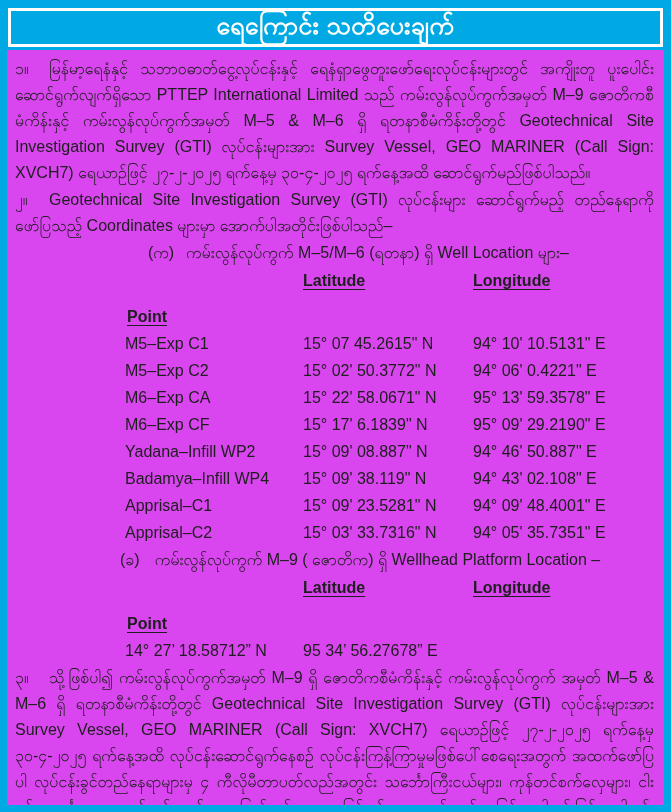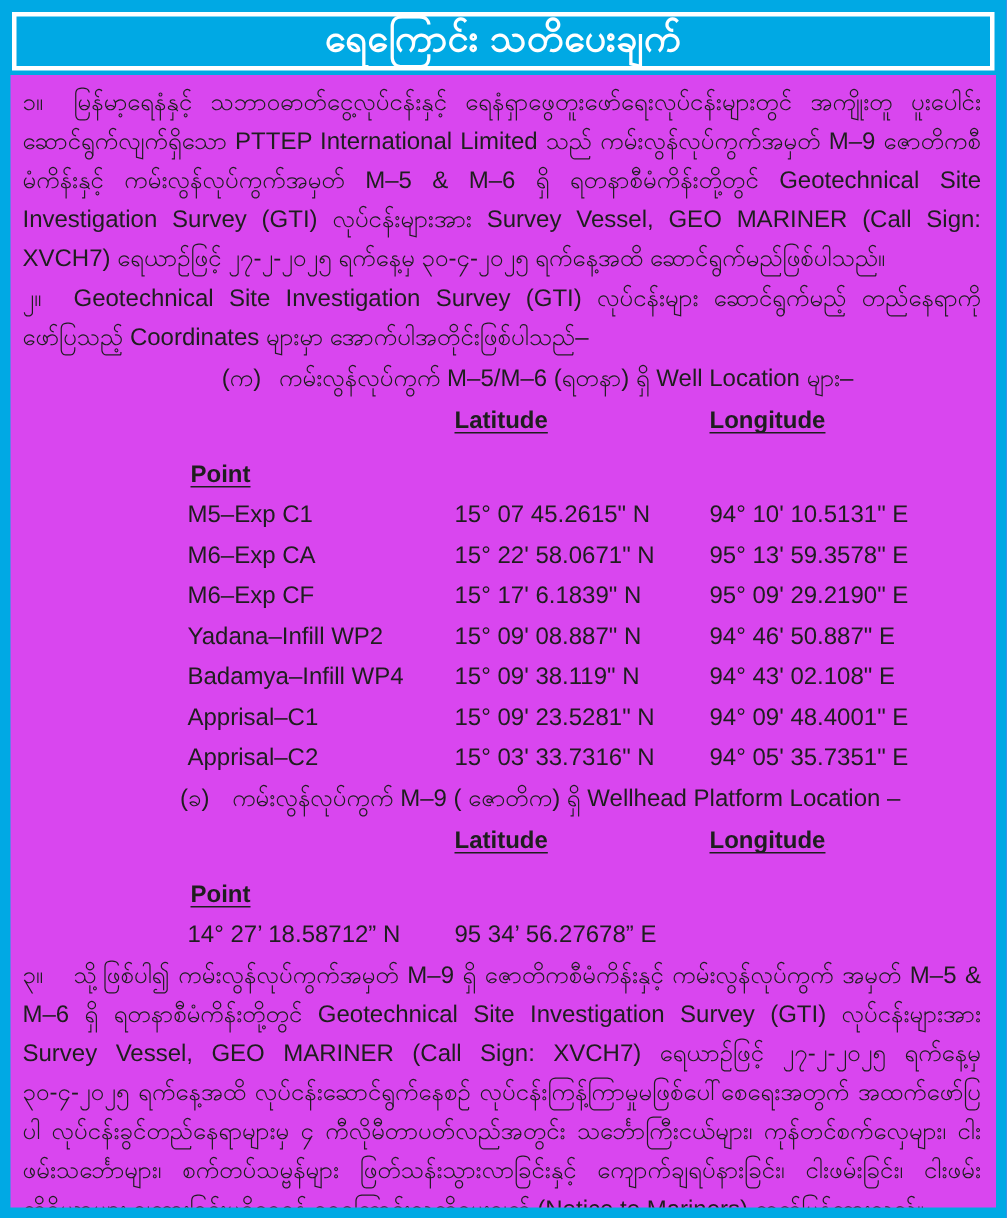--- a/index.html
+++ b/index.html
@@ -66,20 +66,25 @@
         <div class="tcell c1"><span>Latitude</span></div>
         <div class="tcell c2"><span>Longitude</span></div>
       </div>
       <div>
           <div class="trow">
             <div class="tcell c0">M5–Exp C1</div>
             <div class="tcell c1">15° 07 45.2615" N</div>
             <div class="tcell c2">94° 10' 10.5131" E</div>
           </div>
           <div class="trow">
+            <div class="tcell c0">M5–Exp C2</div>
+            <div class="tcell c1">15° 02' 50.3772" N</div>
+            <div class="tcell c2">94° 06' 0.4221" E</div>
+          </div>
+          <div class="trow">
             <div class="tcell c0">M6–Exp CA</div>
             <div class="tcell c1">15° 22' 58.0671" N</div>
             <div class="tcell c2">95° 13' 59.3578" E</div>
           </div>
           <div class="trow">
             <div class="tcell c0">M6–Exp CF</div>
             <div class="tcell c1">15° 17' 6.1839" N</div>
             <div class="tcell c2">95° 09' 29.2190" E</div>
           </div>
           <div class="trow">

